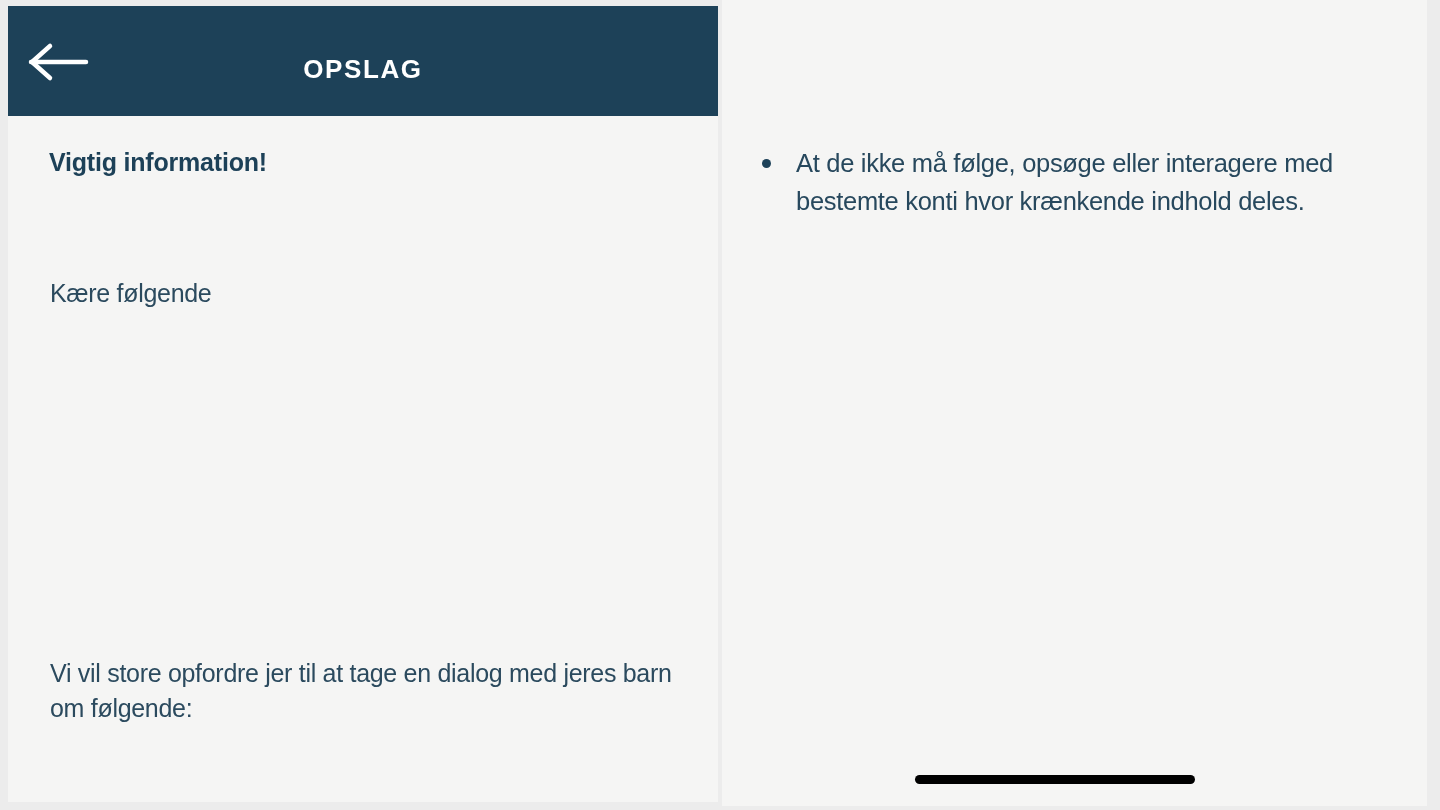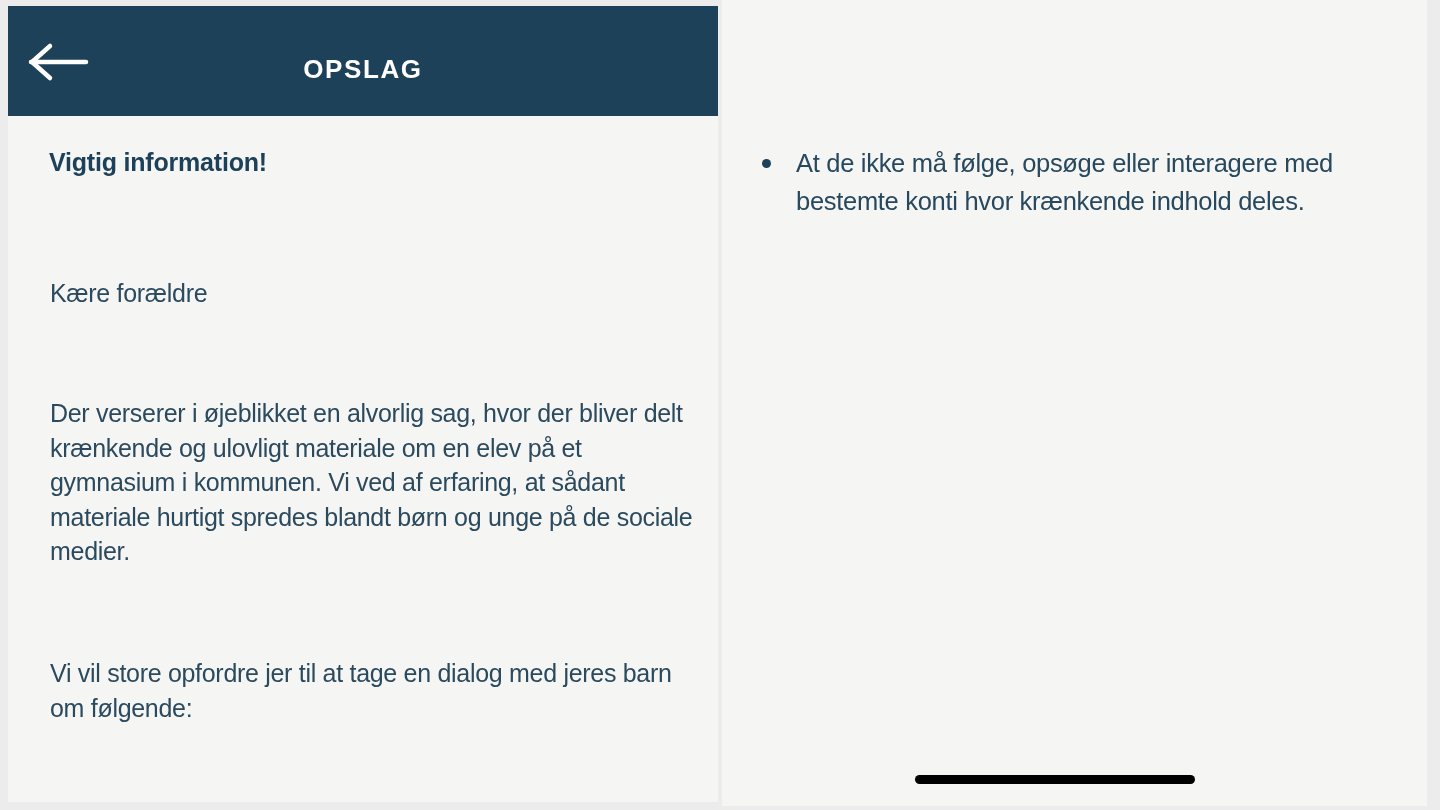--- a/index.html
+++ b/index.html
@@ -170,23 +170,22 @@
           <line x1="3" y1="20" x2="58" y2="20" stroke="#ffffff" stroke-width="4.5" stroke-linecap="round"></line>
           <polyline points="22,4 4,20 22,36" fill="none" stroke="#ffffff" stroke-width="4.5" stroke-linecap="round" stroke-linejoin="round"></polyline>
         </svg>
       </div>
       <div class="appbar-title">OPSLAG</div>
     </div>
 
     <div class="left-body">
       <div class="lead-heading">Vigtig information!</div>
 
-      <div class="para p-greeting">Kære forældre</div>
-
-      <div class="para p-main">Der verserer i øjeblikket en alvorlig sag, hvor der bliver delt krænkende og ulovligt materiale om en elev på et gymnasium i kommunen. Vi ved af erfaring, at sådant materiale hurtigt spredes blandt børn og unge på de sociale medier.</div>
+      <div class="para p-greeting">Kære følgende</div>
+
 
       <div class="para p-closing">Vi vil store opfordre jer til at tage en dialog med jeres barn om følgende:</div>
     </div>
   </div>
 
   <div class="panel-right">
 
     <div class="bullet-scroll">
       <ul class="bullet-list" id="bullet-list">
           <li class="bullet-item"><span class="bullet-dot"></span><span>At de ikke må følge, opsøge eller interagere med bestemte konti hvor krænkende indhold deles.</span></li>

